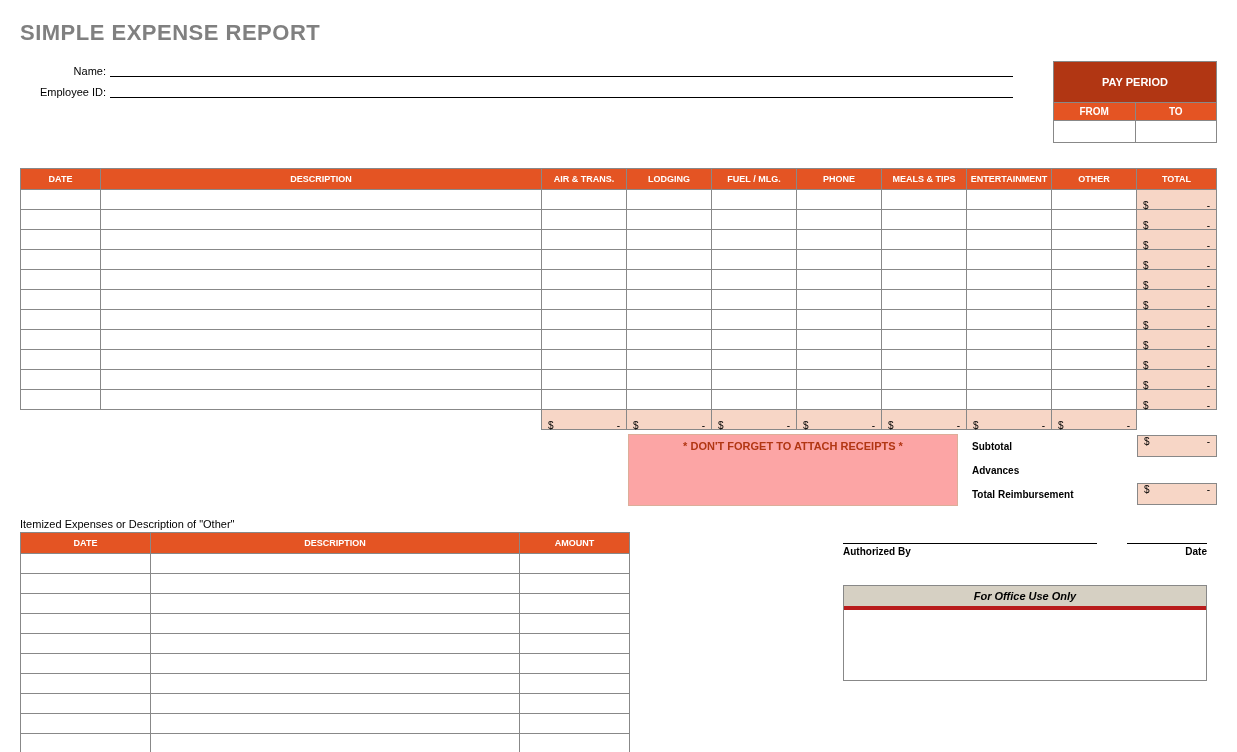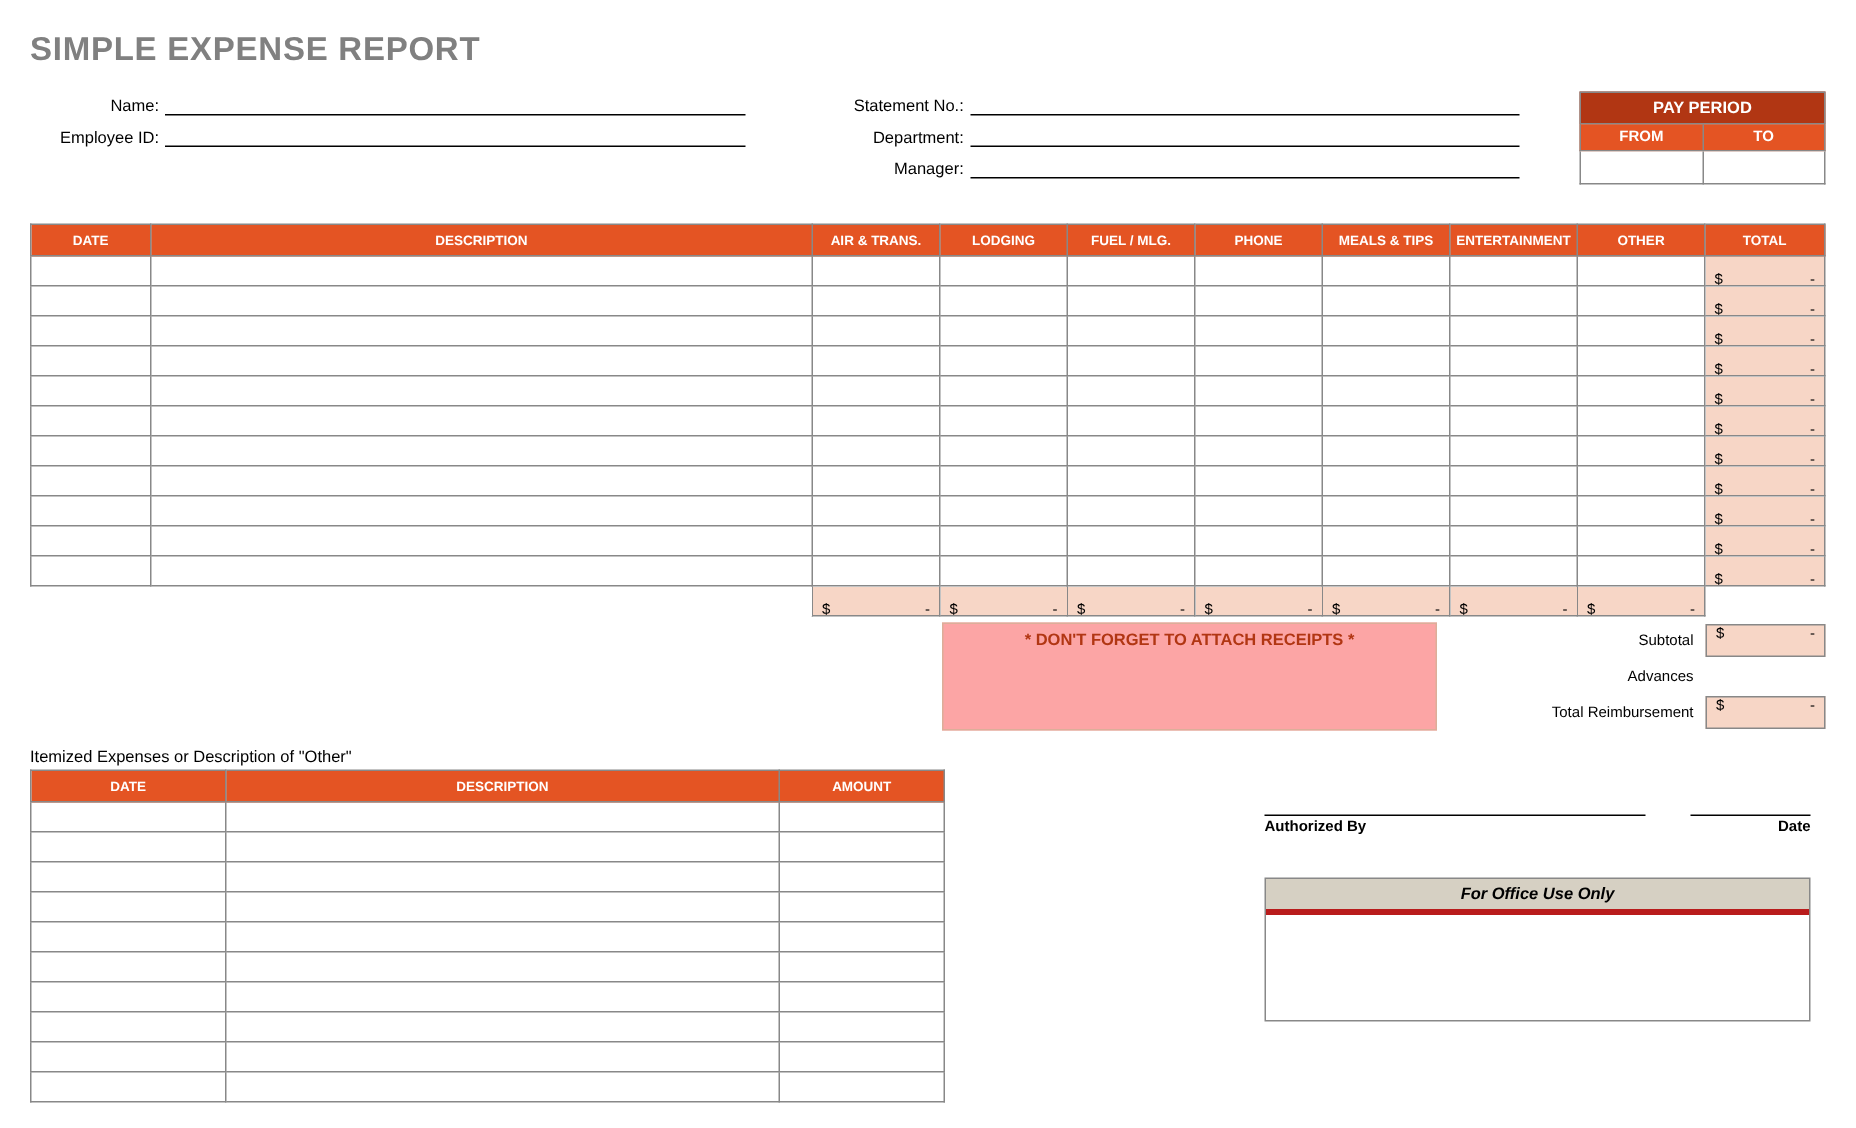--- a/index.html
+++ b/index.html
@@ -43,21 +43,21 @@
   }
   .pay-period {
     width: 164px;
     flex: 0 0 164px;
   }
   .pp-title {
     background: #B13613;
     color: #fff;
     font-weight: bold;
     text-align: center;
-    padding: 4px 0;
+    padding: 14px 0;
     border: 1px solid #888;
     font-size: 11px;
   }
   .pp-row { display: flex; align-items: center; }
   .pp-sub {
     flex: 1;
     background: #E45423;
     color: #fff;
     font-weight: bold;
     text-align: center;
@@ -128,22 +128,22 @@
     margin-left: auto;
     width: 245px;
   }
   .summary-row {
     display: flex;
     align-items: center;
     height: 24px;
   }
   .summary-label {
     flex: 1;
-    text-align: right;
-    font-weight: normal;
+    text-align: left;
+    font-weight: bold;
     font-size: 10px;
     padding-right: 8px;
   }
   .summary-val {
     width: 80px;
     height: 22px;
     border: 1px solid #888;
     background: #F7D6C6;
     position: relative;
     font-size: 10px;
@@ -213,34 +213,20 @@
 <h1>SIMPLE EXPENSE REPORT</h1>
 
 <div class="top-section">
   <div class="field-col">
     <div class="field-row">
         <span class="field-label">Name:</span>
         <span class="field-line"></span>
       </div>
     <div class="field-row">
         <span class="field-label">Employee ID:</span>
-        <span class="field-line"></span>
-      </div>
-  </div>
-  <div class="field-col">
-    <div class="field-row">
-        <span class="field-label" style="width:110px">Statement No.:</span>
-        <span class="field-line"></span>
-      </div>
-    <div class="field-row">
-        <span class="field-label" style="width:110px">Department:</span>
-        <span class="field-line"></span>
-      </div>
-    <div class="field-row">
-        <span class="field-label" style="width:110px">Manager:</span>
         <span class="field-line"></span>
       </div>
   </div>
   <div class="pay-period">
     <div class="pp-title">PAY PERIOD</div>
     <div class="pp-row">
       <div class="pp-sub">FROM</div>
       <div class="pp-sub">TO</div>
     </div>
     <div class="pp-row">

